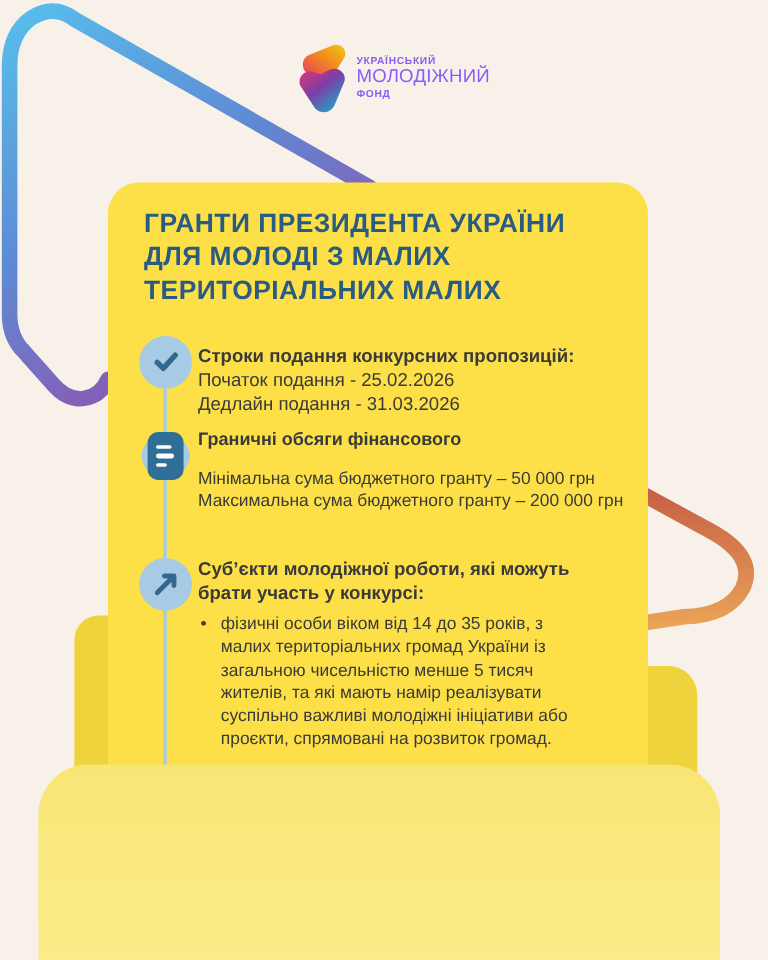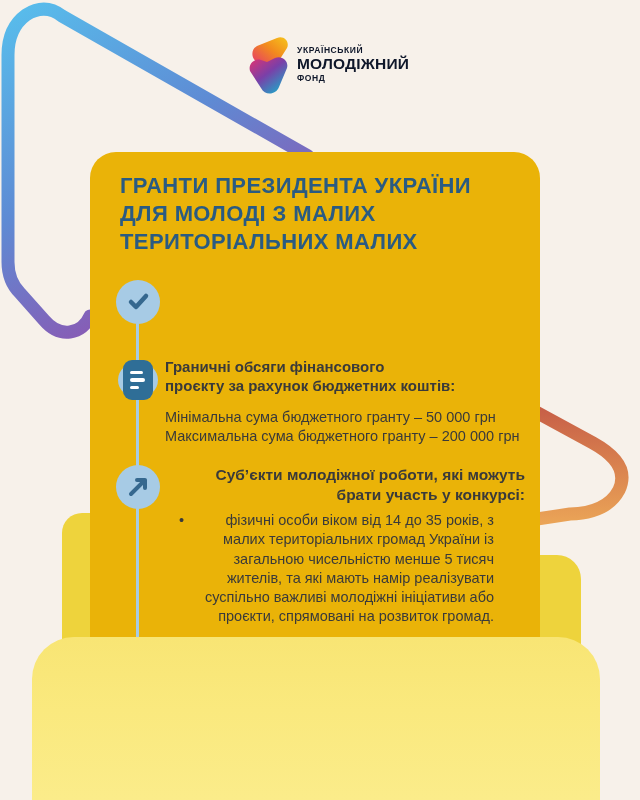--- a/index.html
+++ b/index.html
@@ -5,38 +5,38 @@
   html,body{margin:0;padding:0;}
   body{
     width:640px;height:800px;position:relative;overflow:hidden;
     background:#F7F1EA;
     font-family:"Liberation Sans", sans-serif;
   }
   svg.deco{position:absolute;left:0;top:0;z-index:1;pointer-events:none;}
 
   
   .logo{position:absolute;left:248px;top:34px;z-index:2;display:flex;align-items:center;gap:7px;}
-  .logo-text{color:#0f172a;line-height:1;}
+  .logo-text{color:#8b5cf6;line-height:1;}
   .logo-text .sm{font-size:8.5px;font-weight:700;letter-spacing:.6px;}
-  .logo-text .lg{font-size:15.5px;font-weight:700;letter-spacing:.2px;margin:2px 0;}
+  .logo-text .lg{font-size:15.5px;font-weight:400;letter-spacing:.2px;margin:2px 0;}
 
   
   .tab-back{position:absolute;background:#EED33C;z-index:2;}
   .tab-left{left:62px;top:513px;width:28px;height:150px;border-radius:20px 0 0 0;}
   .tab-right{left:537px;top:555px;width:44px;height:110px;border-radius:0 24px 0 0;}
   .folder-front{
     position:absolute;left:32px;top:637px;width:568px;height:163px;z-index:4;
     border-radius:42px 42px 0 0;
     background:linear-gradient(180deg,#F8E574 0%,#FAE97E 45%,#FBEC8A 100%);
   }
 
   
   .card{
     position:absolute;left:90px;top:152px;width:450px;height:520px;z-index:3;
-    background:#eab308;border-radius:26px;
+    background:#fde047;border-radius:26px;
   }
   .card-title{
     position:absolute;left:30px;top:20px;width:400px;
     color:#2A5B82;font-size:22px;line-height:28px;font-weight:700;letter-spacing:.4px;
   }
   .card-title span{display:block;}
 
   .timeline{
     position:absolute;left:46px;top:150px;width:3px;height:338px;
     background:#A7CBE5;border-radius:2px;
@@ -57,21 +57,21 @@
   .ico-list-card i.b1{width:13px;}
   .ico-list-card i.b2{width:15px;}
   .ico-list-card i.b3{width:9px;}
 
   .sec{position:absolute;left:75px;width:360px;color:#3a3a3a;}
   .sec .h{font-weight:700;}
   .sec-1{top:136px;font-size:15.5px;line-height:20px;}
   .sec-2{top:206px;}
   .sec-2 .h{font-size:15px;line-height:18.5px;}
   .sec-2 .amounts{margin-top:13px;font-size:14.5px;line-height:19px;}
-  .sec-3{top:313px;text-align:right;}
+  .sec-3{top:313px;}
   .sec-3 .h{font-size:15.5px;line-height:20px;}
   .bullet-row{display:flex;margin-top:6px;font-size:14.5px;line-height:19.3px;}
   .bullet-mark{width:17px;flex:none;padding-left:2px;}
   .bullet-text{width:310px;}
 </style>
 </head>
 <body>
 
 <svg class="deco" width="640" height="800" viewBox="0 0 640 800">
   <defs>
@@ -140,24 +140,28 @@
         <i class="b3"></i>
     </div>
   </div>
 
   <div class="ico-circle ico-arrow">
     <svg width="26" height="26" viewBox="-13 -13 26 26">
       <path d="M -7 7 L 7 -7 M -1 -7 L 7 -7 L 7 1" fill="none" stroke="#35688F" stroke-width="4" stroke-linecap="round" stroke-linejoin="round"></path>
     </svg>
   </div>
 
+  <div class="sec sec-1">
+    <div class="h">Строки подання конкурсних пропозицій:</div>
+    <div>Початок подання - 25.02.2026</div>
+    <div>Дедлайн подання - 31.03.2026</div>
+  </div>
 
   <div class="sec sec-2">
     <div class="h">Граничні обсяги фінансового</div>
-    <div class="h">проєкту за рахунок бюджетних коштів:</div>
     <div class="amounts">
       <div>Мінімальна сума бюджетного гранту – 50 000 грн</div>
       <div>Максимальна сума бюджетного гранту – 200 000 грн</div>
     </div>
   </div>
 
   <div class="sec sec-3">
     <div class="h">Суб’єкти молодіжної роботи, які можуть</div>
     <div class="h">брати участь у конкурсі:</div>
     <div class="bullet-row">

